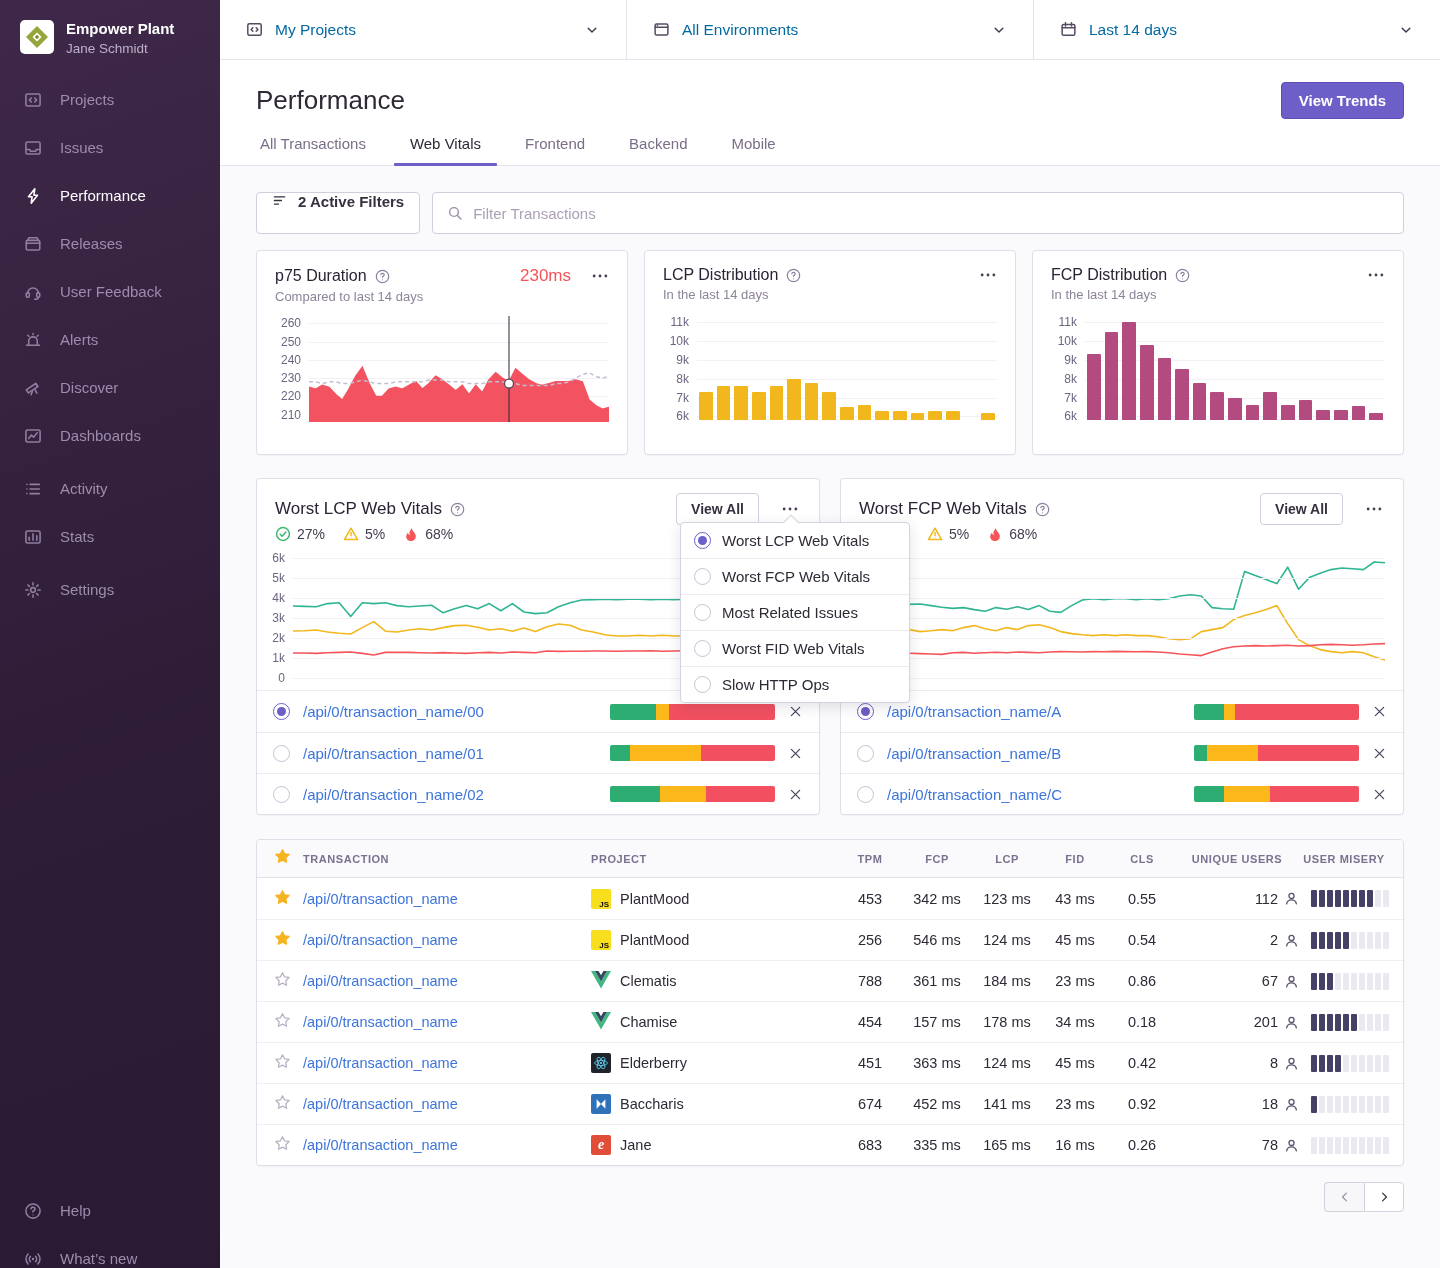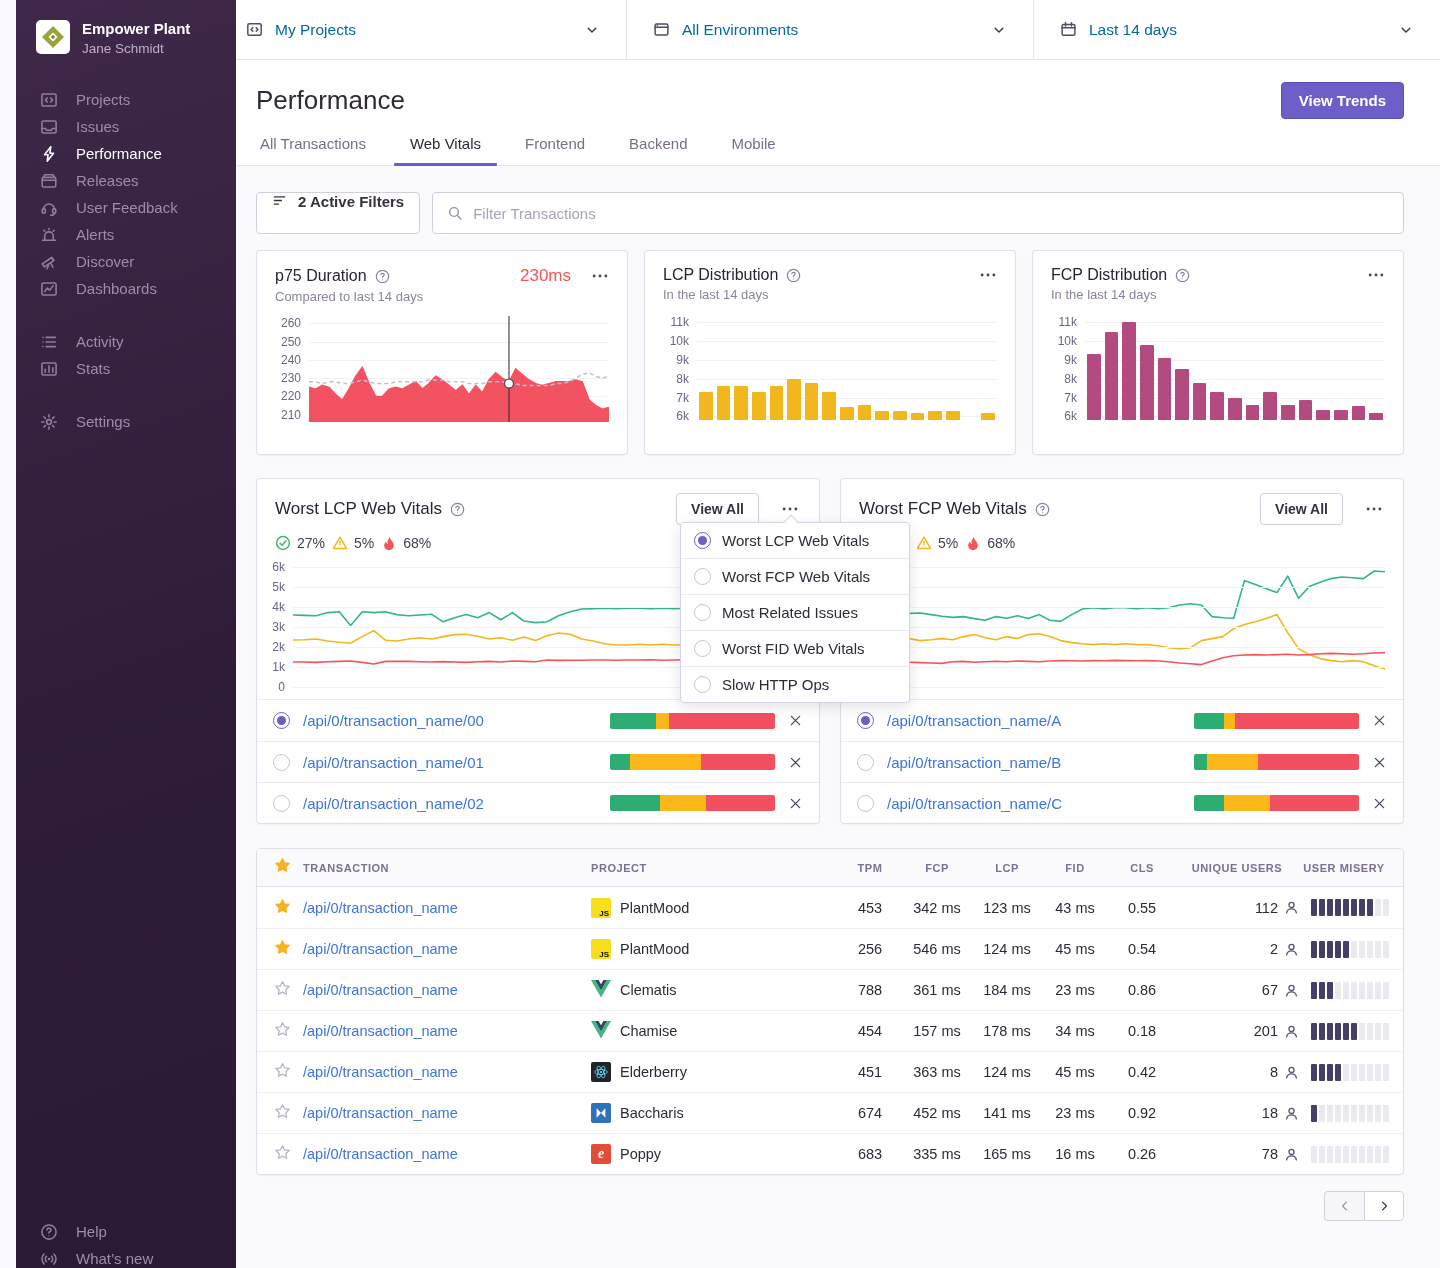--- a/index.html
+++ b/index.html
@@ -2,28 +2,28 @@
 <html><head>
 <meta charset="utf-8">
 <style>
   * { box-sizing: border-box; margin: 0; padding: 0; }
   html,body { width:1440px; height:1268px; }
   body { font-family:"Liberation Sans", sans-serif; background:#faf9fb; color:#2f2936; position:relative; overflow:hidden; }
   .icon svg { width:100%; height:100%; display:block; }
   .icon { display:inline-block; flex:none; }
 
   
-  .sidebar { position:absolute; left:16px; top:0; bottom:0; width:220px;
+  .sidebar { position:absolute; left:0; top:0; bottom:0; width:220px;
     background:linear-gradient(160deg,#3f2849 0%,#2f1d38 55%,#2a1a33 100%);
     display:flex; flex-direction:column; z-index:10; }
   .org { display:flex; gap:12px; padding:20px 14px 0 20px; align-items:flex-start; }
   .org-avatar { width:34px; height:34px; background:#fff; border-radius:5px; display:flex; align-items:center; justify-content:center; }
   .org-name { color:#fff; font-weight:700; font-size:15px; line-height:18px; }
   .org-user { color:#bdb0c9; font-size:13.5px; margin-top:3px; }
-  .nav { display:flex; flex-direction:column; gap:8px; padding-left:24px; }
+  .nav { display:flex; flex-direction:column; gap:29px; padding-left:24px; }
   .nav.primary { margin-top:34px; }
   .nav.secondary { margin-top:34px; }
   .nav.tertiary { margin-top:34px; }
   .nav-item { display:flex; align-items:center; gap:18px; color:#9d8cac; font-size:15px; cursor:pointer; height:19px; }
   .nav-item .nav-icon { width:18px; height:18px; color:#8f7ea0; }
   .nav-item.active { color:#fff; }
   .nav-item.active .nav-icon { color:#fff; }
   .side-footer { margin-top:auto; }
   .side-footer .nav { margin-bottom:0; }
   .collapse-wrap { padding:24px 0 22px 24px; }
@@ -75,21 +75,21 @@
   .bars .bar { flex:1; border-radius:1px 1px 0 0; }
 
   
   .vitals-row { display:flex; gap:20px; margin-top:23px; }
   .vitals-card { flex:1; background:#fff; border:1px solid #e2dde9; border-radius:4px; box-shadow:0 1px 2px rgba(43,34,51,0.04); }
   .v-head { padding:14px 18px 0; }
   .v-titlerow { display:flex; align-items:center; gap:8px; }
   .v-title { font-size:17px; font-weight:500; color:#2b2233; }
   .btn-viewall { margin-left:auto; background:#fff; border:1px solid #d4cdde; border-radius:4px; padding:7px 14px; font-weight:700; font-size:14px; color:#37303f; cursor:pointer; font-family:inherit; }
   .v-titlerow .ellipsis-btn { margin-left:14px; margin-right:2px; }
-  .v-badges { display:flex; align-items:center; gap:7px; margin-top:10px; font-size:14px; color:#443c4f; }
+  .v-badges { display:flex; align-items:center; gap:18px; margin-top:1px; font-size:14px; color:#443c4f; }
   .v-badge { display:flex; align-items:center; gap:6px; }
   .v-badge .icon { width:16px; height:16px; }
   .v-plotwrap { display:flex; margin:8px 18px 12px 6px; }
   .v-ylabels { width:30px; position:relative; flex:none; }
   .vplot { position:relative; flex:1; height:128px; }
   .v-rows { border-top:1px solid #eceaf0; }
   .v-row { display:flex; align-items:center; gap:13px; height:41px; padding:0 16px; }
   .v-row + .v-row { border-top:1px solid #eceaf0; }
   .v-link { color:#3d74db; font-size:15px; text-decoration:none; cursor:pointer; }
   .minibar { margin-left:auto; width:165px; height:16px; display:flex; border-radius:2px; overflow:hidden; flex:none; }
@@ -1021,21 +1021,21 @@
           </div>
           <div class="tgrid trow">
             <div class="cell-star"><span class="star-icon"><svg viewBox="0 0 16 16" width="17" height="17">
                   <path d="M8 1.6l1.9 3.9 4.3.6-3.1 3 .7 4.3L8 11.4l-3.8 2 .7-4.3-3.1-3 4.3-.6z" fill="none" stroke="#b9b1c4" stroke-width="1.2" stroke-linejoin="round"></path>
                 </svg></span></div>
             <div><a class="t-link">/api/0/transaction_name</a></div>
             <div class="proj">
               <span class="plat" style="background:#e04e39;display:flex;align-items:center;justify-content:center">
                 <span style="font-family:'Liberation Serif',serif;font-style:italic;font-weight:700;color:#fff;font-size:14px;line-height:1">e</span>
               </span>
-              <span>Poppy</span>
+              <span>Jane</span>
             </div>
             <div class="num">683</div>
             <div class="num">335 ms</div>
             <div class="num">165 ms</div>
             <div class="num">16 ms</div>
             <div class="num">0.26</div>
             <div class="uu">
               <span>78</span>
               <span class="icon">
                 <svg viewBox="0 0 16 16" fill="none" stroke="currentColor" stroke-width="1.4" stroke-linecap="round" stroke-linejoin="round">

